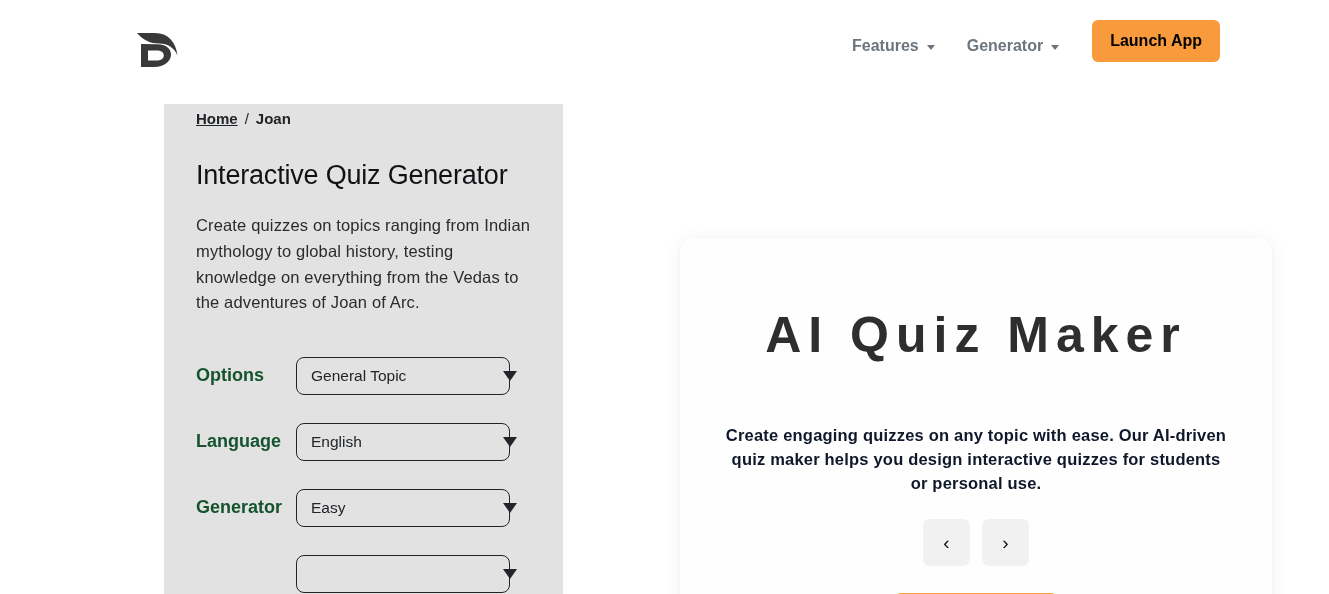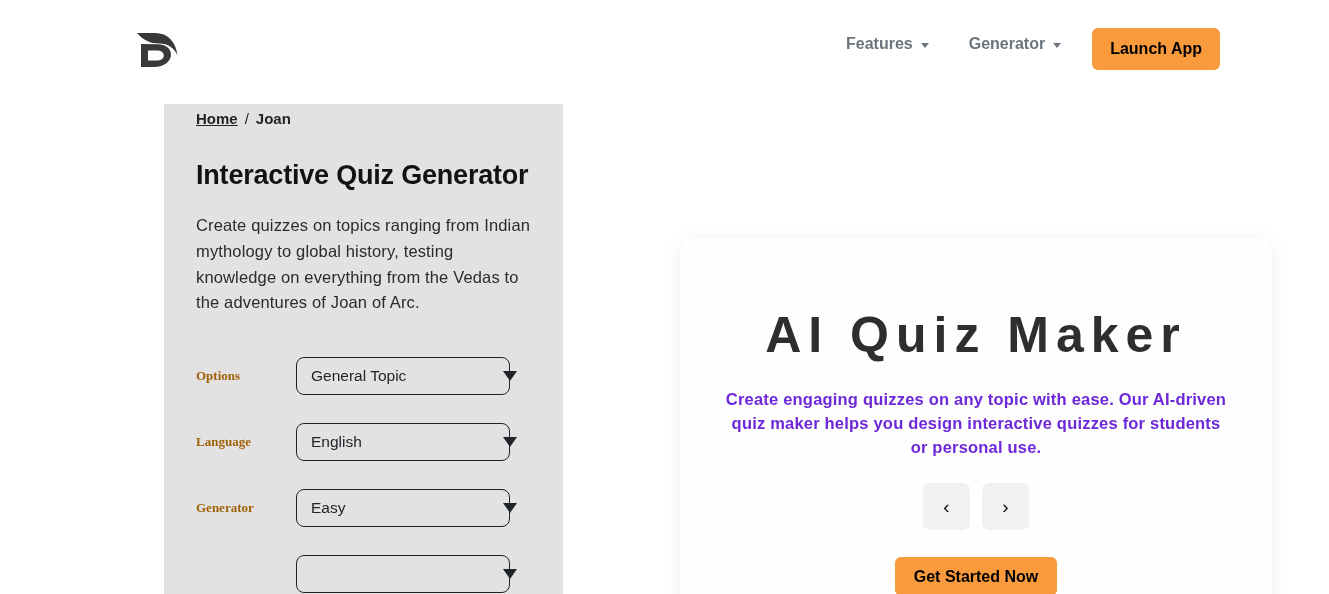--- a/index.html
+++ b/index.html
@@ -38,24 +38,24 @@
     height: 48px;
     display: flex;
     align-items: center;
     justify-content: center;
   }
   .brand svg { display: block; }
 
   .nav-right {
     position: absolute;
     right: 109px;
-    top: 28px;
-    display: flex;
-    align-items: flex-start;
-    gap: 8px;
+    top: 20px;
+    display: flex;
+    align-items: flex-end;
+    gap: 0px;
   }
 
   .nav-link {
     font-size: 16px;
     font-weight: 700;
     color: #6c757d;
     text-decoration: none;
     padding: 8px 16px;
     display: inline-flex;
     align-items: center;
@@ -78,21 +78,21 @@
   .btn-launch {
     background: #F99B3C;
     color: #000000;
     font-size: 16px;
     font-weight: 700;
     border: none;
     border-radius: 6px;
     padding: 0 18px;
     height: 42px;
     line-height: 42px;
-    margin-left: 7px;
+    margin-left: 17px;
     cursor: pointer;
     font-family: "Liberation Sans", sans-serif;
     white-space: nowrap;
   }
 
   
   .left-panel {
     position: absolute;
     left: 164px;
     top: 104px;
@@ -119,21 +119,21 @@
     color: #212529;
     text-decoration: underline;
     font-weight: 700;
     cursor: pointer;
   }
   .breadcrumb .crumb-sep { color: #212529; font-weight: 400; }
   .breadcrumb .crumb-current { color: #212529; font-weight: 700; }
 
   .panel-title {
     font-size: 27px;
-    font-weight: 700;
+    font-weight: 400;
     color: #111215;
     letter-spacing: -0.2px;
     margin-top: 25px;
     line-height: 1.2;
   }
 
   .panel-desc {
     margin-top: 22px;
     font-size: 16.5px;
     line-height: 25.6px;
@@ -144,26 +144,25 @@
 
   .form-area { margin-top: 41px; }
 
   .form-row {
     display: flex;
     align-items: center;
     margin-bottom: 28px;
   }
 
   .form-label {
-    font-size: 13px;
-    font-weight: 700;
-    color: #a16207;
+    font-size: 18px;
+    font-weight: 700;
+    color: #14532d;
     width: 100px;
     flex: 0 0 100px;
-    font-family: Liberation Serif, serif;
   }
 
   .select-wrap {
     position: relative;
     flex: 1 1 auto;
     height: 38px;
   }
 
   .select-box {
     width: 214px;
@@ -218,26 +217,26 @@
   .hero-title {
     font-size: 50px;
     font-weight: 700;
     color: #2e2e2e;
     letter-spacing: 7px;
     line-height: 1.1;
     margin-top: 22px;
   }
 
   .hero-sub {
-    margin: 24px auto 0 auto;
+    margin: 60px auto 0 auto;
     max-width: 508px;
     font-size: 16.5px;
     font-weight: 700;
     line-height: 24px;
-    color: #6d28d9;
+    color: #0f172a;
     letter-spacing: 0.2px;
   }
 
   .carousel-nav {
     margin-top: 24px;
     display: flex;
     justify-content: center;
     gap: 12px;
   }
 

